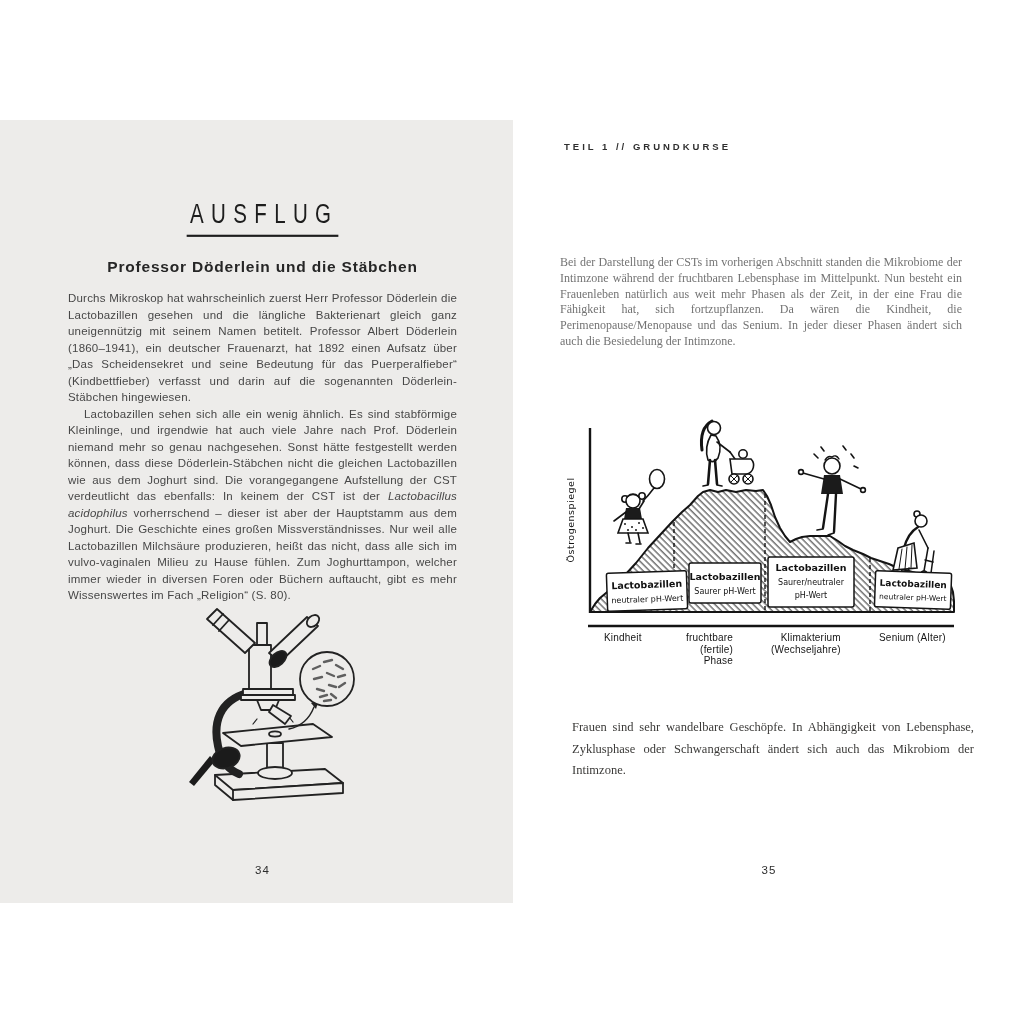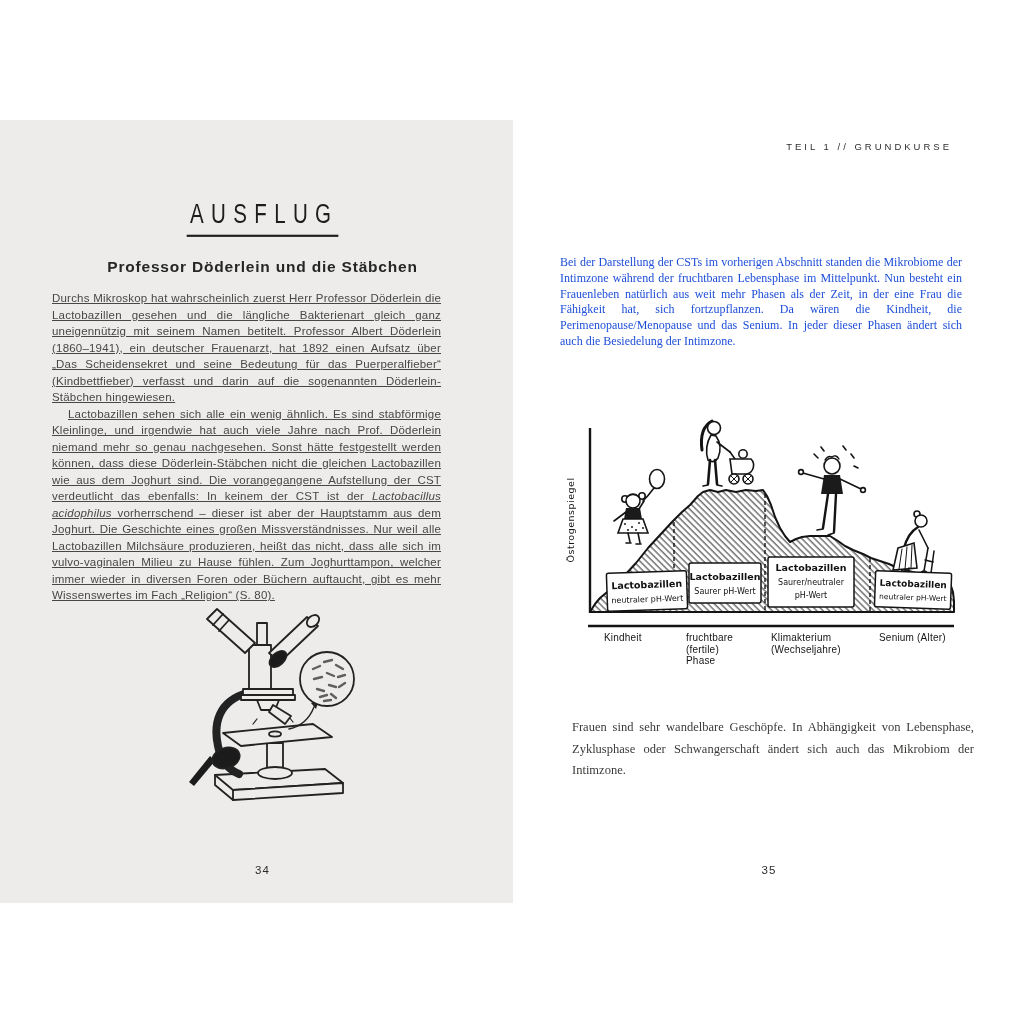--- a/index.html
+++ b/index.html
@@ -6,40 +6,40 @@
   body{width:1024px;height:1024px;background:#ffffff;font-family:"Liberation Sans",sans-serif;color:#2c2c2c;overflow:hidden;}
   .canvas{position:relative;width:1024px;height:1024px;background:#ffffff;}
   .page{position:absolute;top:120px;height:783px;}
   .page.left{left:0;width:513px;background:#edecea;}
   .page.right{left:513px;width:511px;background:#ffffff;}
 
   
   .kicker-wrap{position:absolute;top:78px;left:68px;width:389px;text-align:center;}
   .kicker{display:inline-block;font-family:"Liberation Sans",sans-serif;font-size:25px;font-weight:400;letter-spacing:9px;color:#1d1d1d;border-bottom:2px solid #1d1d1d;padding:0 0 5px 4px;transform:scale(.82,1.08);transform-origin:center top;}
   .left-heading{position:absolute;top:138px;left:68px;width:389px;margin:0;text-align:center;font-size:15.5px;font-weight:bold;letter-spacing:.8px;color:#262626;}
-  .left-body{position:absolute;top:170px;left:52px;width:389px;font-size:11.5px;line-height:16.5px;letter-spacing:.2px;color:#474747;text-align:justify;hyphens:auto;text-decoration:underline;}
+  .left-body{position:absolute;top:170px;left:68px;width:389px;font-size:11.5px;line-height:16.5px;letter-spacing:.2px;color:#474747;text-align:justify;hyphens:auto;}
   .left-body p{margin:0;}
   .left-body p.indent{text-indent:16px;}
   .left-body em{font-style:italic;}
   .micro-wrap{position:absolute;top:487px;left:185px;width:172px;height:195px;}
   .pagenum{position:absolute;top:744px;font-family:Liberation Sans, sans-serif;font-size:11.5px;color:#2c2c2c;text-align:center;letter-spacing:1px;}
   .pagenum.l{left:68px;width:389px;}
   .pagenum.r{left:55px;width:402px;}
 
   
-  .running-head{position:absolute;top:21px;left:37px;width:402px;text-align:right;font-size:9.5px;letter-spacing:3px;color:#2f2f2f;font-weight:400;}
+  .running-head{position:absolute;top:21px;left:51px;width:402px;text-align:left;font-size:9.5px;letter-spacing:3px;color:#2f2f2f;font-weight:700;}
   .right-heading{position:absolute;top:78px;left:47px;width:402px;margin:0;text-align:center;font-size:14.5px;line-height:18px;font-weight:bold;letter-spacing:.2px;color:#232323;}
   .right-heading span{display:block;}
-  .right-body{position:absolute;top:135px;left:47px;width:402px;font-size:12px;line-height:15.8px;color:#1d4ed8;text-align:justify;font-family:"Liberation Serif",serif;hyphens:auto;margin:0;}
+  .right-body{position:absolute;top:135px;left:47px;width:402px;font-size:12px;line-height:15.8px;color:#737373;text-align:justify;font-family:"Liberation Serif",serif;hyphens:auto;margin:0;}
   .caption{position:absolute;top:585px;left:47px;width:402px;font-size:12.5px;line-height:21.5px;color:#3b3a38;text-align:justify;font-family:"Liberation Serif",serif;hyphens:auto;margin:12px;}
 
   
   .chart-fig{position:absolute;top:282px;left:49px;width:394px;height:270px;margin:0;}
   .chart-fig svg{display:block;}
-  .xlabels{position:absolute;top:230px;left:0;width:394px;height:40px;font-size:10px;line-height:11.5px;color:#151515;letter-spacing:.2px;}
+  .xlabels{position:absolute;top:230px;left:0;width:394px;height:40px;font-size:10px;line-height:11.5px;color:#151515;letter-spacing:.2px;text-align:right;}
   .xlabels .tick{position:absolute;top:0;white-space:nowrap;}
   .xlabels .tick div{margin:0;}
   svg text.hand{font-family:"DejaVu Sans",sans-serif;fill:#111;}
   svg text.ylab{font-family:"DejaVu Sans",sans-serif;fill:#151515;font-size:9.5px;letter-spacing:.5px;}
 </style>
 </head>
 <body>
 
 <div class="canvas">
 

